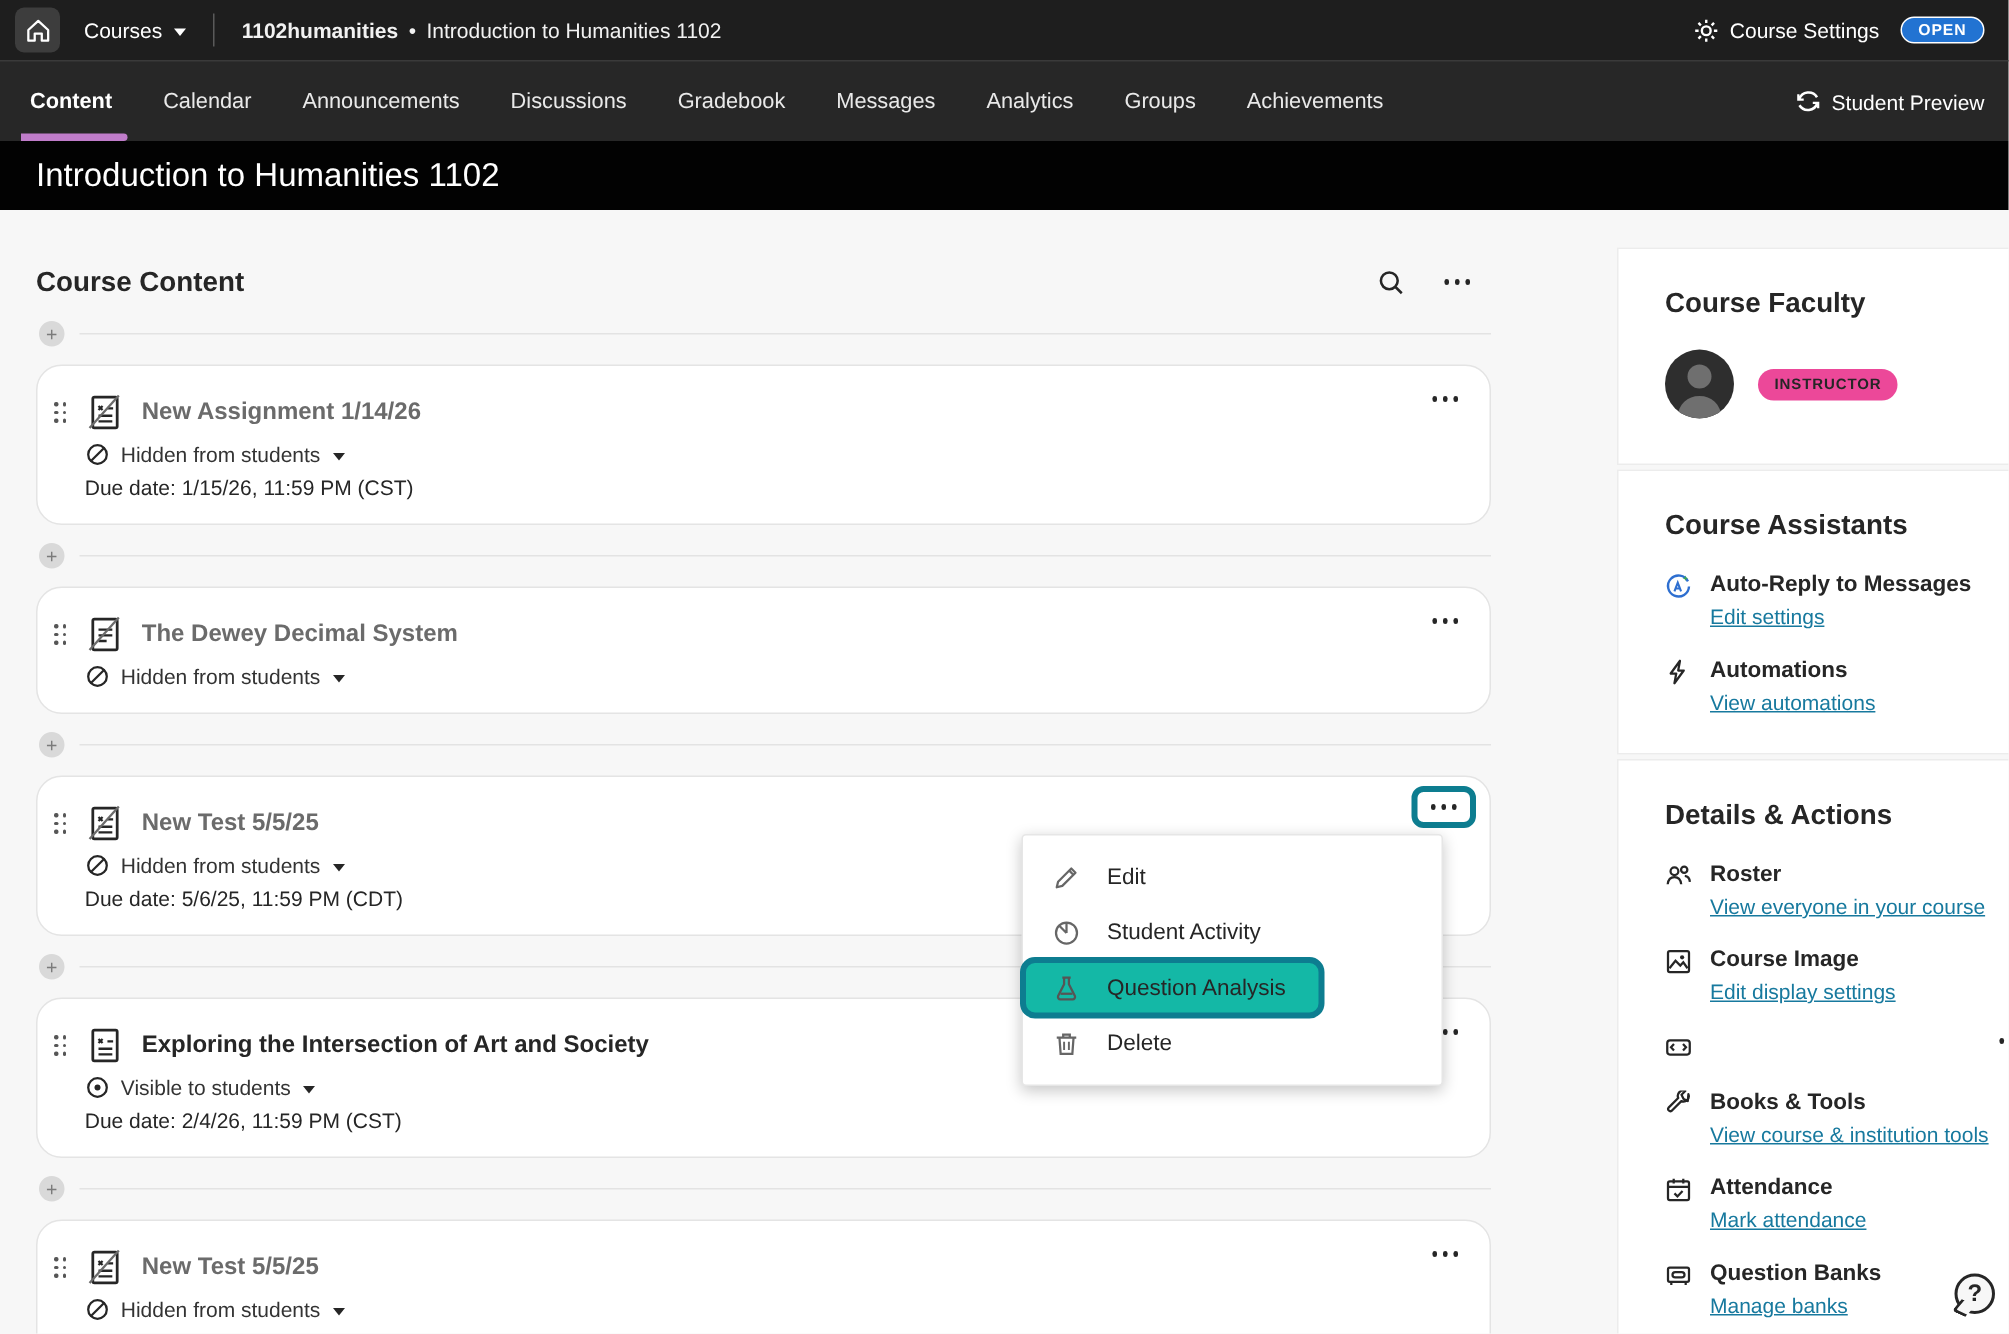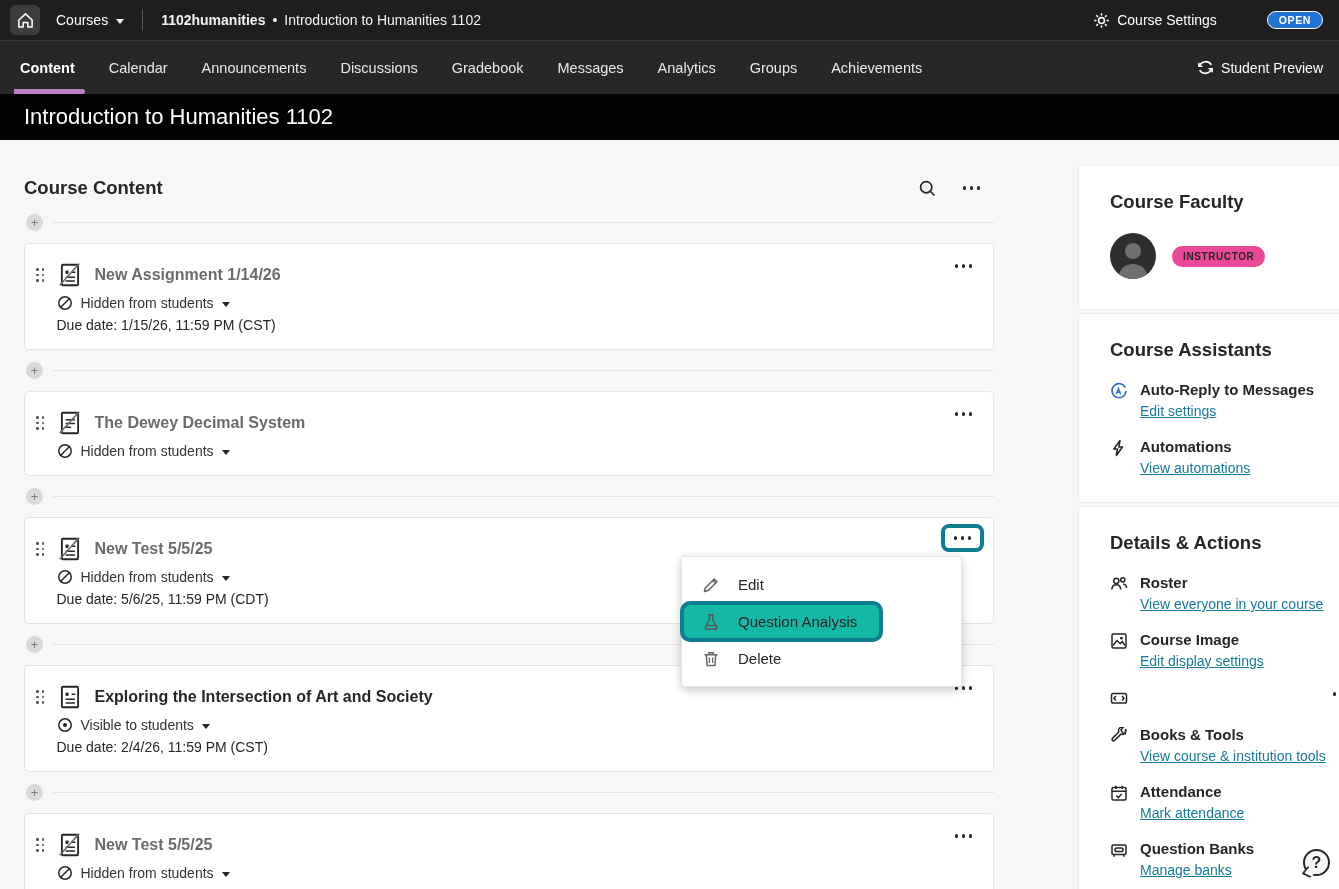--- a/index.html
+++ b/index.html
@@ -14,21 +14,21 @@
   .home-btn { width:30px; height:30px; border-radius:6px; background:#3d3d3d;
     display:flex; align-items:center; justify-content:center; margin-right:16px; }
   .courses-btn { display:flex; align-items:center; gap:8px; color:#fff; font-size:14px; }
   .tb-divider { width:1px; height:22px; background:#5a5a5a; margin:0 18px; }
   .crumb { display:flex; align-items:center; gap:7px; font-size:14px; color:#f2f2f2; }
   .crumb .cid { font-weight:700; }
   .topbar-right { margin-left:auto; display:flex; align-items:center; gap:14px; }
   .settings-btn { display:flex; align-items:center; gap:7px; color:#fff; font-size:14px; }
   .open-badge { background:var(--open-blue,#2273d2); color:#fff; border:1.5px solid #fff;
     border-radius:11px; font-size:10.5px; font-weight:700; letter-spacing:.6px;
-    padding:3px 11px; line-height:1;margin-left:36px; }
+    padding:3px 11px; line-height:1; }
 
   
   .navbar { position:absolute; left:0; top:40px; width:1339px; height:54px; background:#272727;
     display:flex; align-items:center; padding:0 16px 0 20px; border-top:1px solid #3a3a3a; }
   .tabs { display:flex; gap:34px; height:100%; align-items:center; }
   .tab { color:#e9e9e9; font-size:14.5px; height:100%; display:flex; align-items:center; position:relative; }
   .tab.active { font-weight:700; color:#fff; }
   .tab.active::after { content:""; position:absolute; left:-6px; right:-10px; bottom:0;
     height:5px; background:var(--accent-purple,#bf7cc9); border-radius:0 3px 3px 0; }
   .student-preview { margin-left:auto; display:flex; align-items:center; gap:7px; color:#fff; font-size:14px; }
@@ -46,21 +46,21 @@
 
   .dots { display:inline-flex; gap:3.5px; align-items:center; }
   .dots i { width:3.5px; height:3.5px; border-radius:50%; background:#262626; display:block; }
 
   .adder { display:flex; align-items:center; height:17px; margin:12px 0; }
   .adder .plus-circle { width:17px; height:17px; border-radius:50%; background:#d9d9d9;
     color:#7b7b7b; display:flex; align-items:center; justify-content:center;
     font-size:13px; line-height:1; margin-left:2px; flex:none; }
   .adder .line { flex:1; height:1px; background:#e3e3e3; margin-left:10px; }
 
-  .card { background:#fff; border:1px solid #e4e4e4; border-radius:5px;
+  .card { background:#fff; border:1px solid #e4e4e4; border-radius:17px;
     padding:18px 16px 16px 11px; display:flex; gap:12px; position:relative; }
   .drag { display:grid; grid-template-columns:3px 3px; gap:2.5px; margin-top:6px; height:14px; flex:none; }
   .drag i { width:2.6px; height:2.6px; border-radius:50%; background:#565656; display:block; }
   .card-main { display:flex; flex-direction:column; gap:7px; }
   .title-row { display:flex; align-items:center; gap:12px; }
   .item-icon { position:relative; width:26px; height:26px; flex:none; }
   .item-title { font-size:16px; font-weight:700; color:#262626; text-decoration:none; }
   .item-title.dim { color:#6b6b6b; }
   .meta-row { display:flex; align-items:center; gap:8px; font-size:14px; color:#333; }
   .caret { width:0; height:0; border-left:4.5px solid transparent; border-right:4.5px solid transparent;
@@ -555,20 +555,29 @@
 <div class="ctx-menu">
   <button class="menu-item">
     <span class="mi-icon">
       <svg width="18" height="18" viewBox="0 0 18 18" fill="none" stroke="#666" stroke-width="1.5" stroke-linejoin="round">
           <path d="M2.5 15.5l.9-3.7 8.8-8.8 2.8 2.8-8.8 8.8z"></path>
           <path d="M10.8 4.4l2.8 2.8"></path>
         </svg>
     </span>
     <span>Edit</span>
   </button>
+  <button class="menu-item">
+    <span class="mi-icon">
+      <svg width="18" height="18" viewBox="0 0 18 18" fill="none" stroke="#666" stroke-width="1.5">
+          <circle cx="9" cy="9" r="7"></circle>
+          <path d="M9 9V2M9 9L4.2 4.2"></path>
+        </svg>
+    </span>
+    <span>Student Activity</span>
+  </button>
   <button class="menu-item hl">
     <span class="mi-icon">
       <svg width="18" height="18" viewBox="0 0 18 18" fill="none" stroke="#555" stroke-width="1.5" stroke-linejoin="round">
           <path d="M6.2 1.8h5.6M7.4 1.8v4.4L3.4 14a1.6 1.6 0 0 0 1.5 2.2h8.2a1.6 1.6 0 0 0 1.5-2.2L10.6 6.2V1.8"></path>
           <path d="M5 12.5h8"></path>
         </svg>
     </span>
     <span>Question Analysis</span>
   </button>
   <button class="menu-item">

